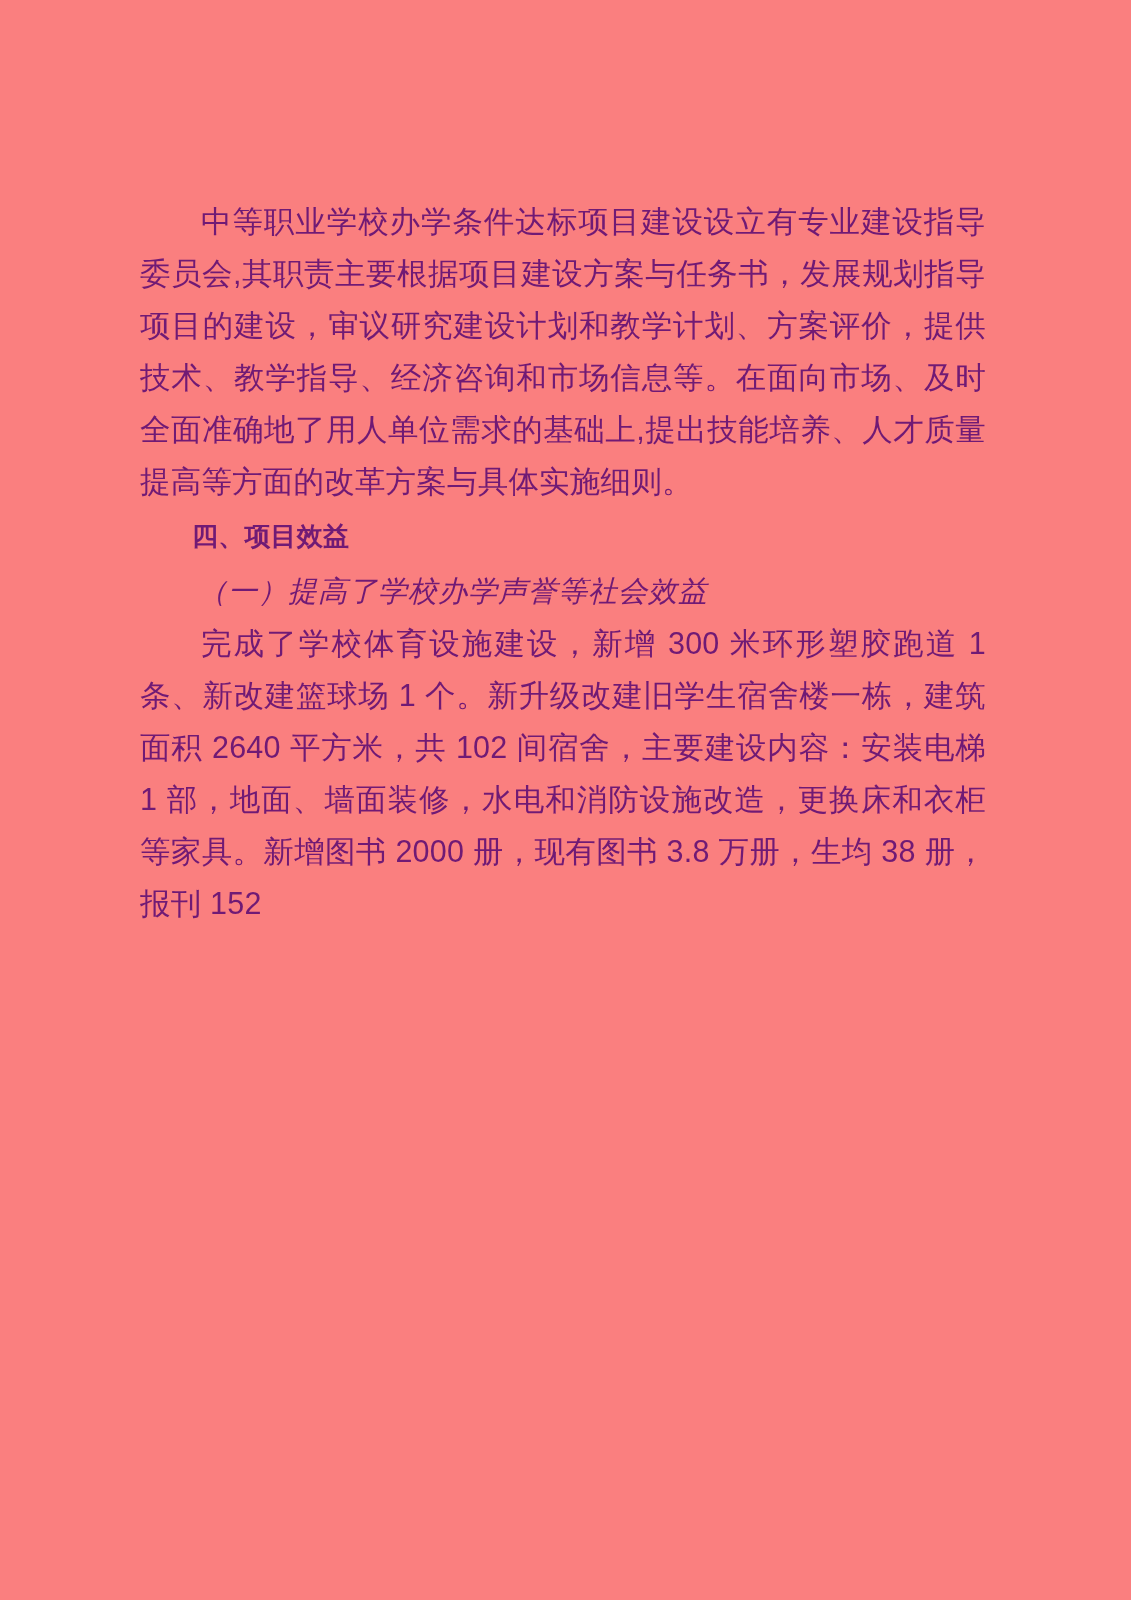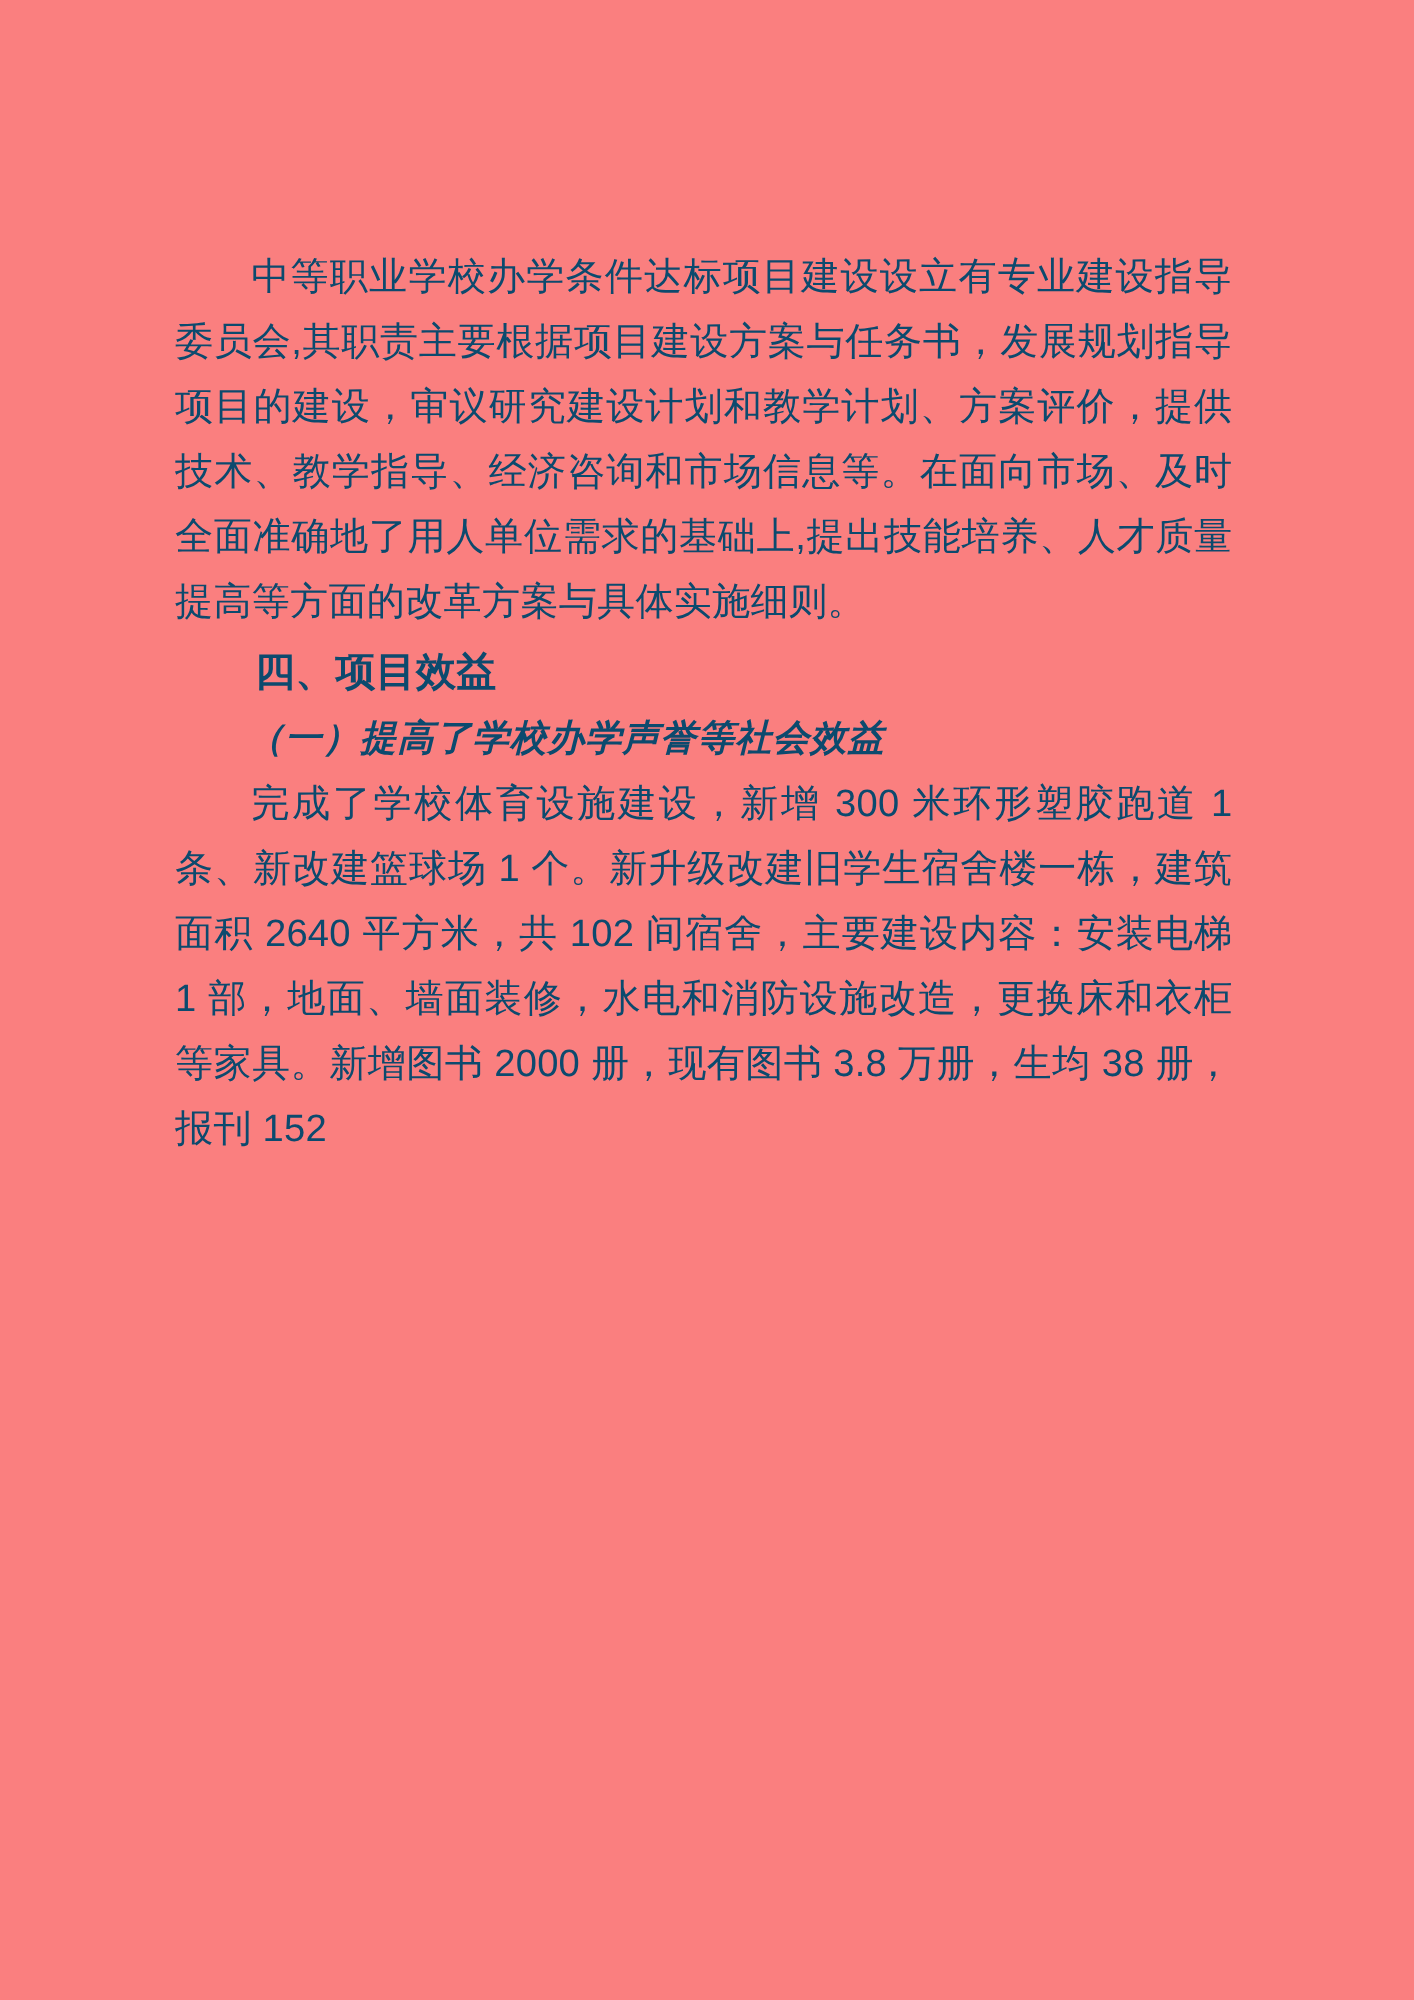--- a/index.html
+++ b/index.html
@@ -14,47 +14,47 @@
     overflow: hidden;
   }
   .page {
     position: relative;
     width: 1131px;
     height: 1600px;
     box-sizing: border-box;
     padding: 195px 145px 0 140px;
   }
   .doc-body {
-    color: #0c4a6e;
+    color: #701a75;
     font-size: 30.5px;
     line-height: 52px;
     letter-spacing: 0.2px;
     text-align: justify;
     text-justify: inter-ideograph;
   }
   .para {
     margin: 0 0 0 0;
     text-indent: 2em;
   }
   .heading-num {
     margin: 4px 0 0 0;
     text-indent: 2em;
-    font-size: 32px;
+    font-size: 26px;
     line-height: 52px;
     font-family: "Liberation Serif", serif;
     font-weight: 600;
   }
   .subheading {
     margin: 2px 0 0 0;
     text-indent: 2em;
     font-size: 29px;
     line-height: 52px;
     font-family: "Liberation Serif", serif;
     font-style: italic;
-    font-weight: 700;
+    font-weight: 400;
     letter-spacing: 1px;
   }
 </style>
 </head>
 <body>
 
 <div class="page">
   <div class="doc-body">
 
     <p class="para">中等职业学校办学条件达标项目建设设立有专业建设指导委员会,其职责主要根据项目建设方案与任务书，发展规划指导项目的建设，审议研究建设计划和教学计划、方案评价，提供技术、教学指导、经济咨询和市场信息等。在面向市场、及时全面准确地了用人单位需求的基础上,提出技能培养、人才质量提高等方面的改革方案与具体实施细则。</p>

